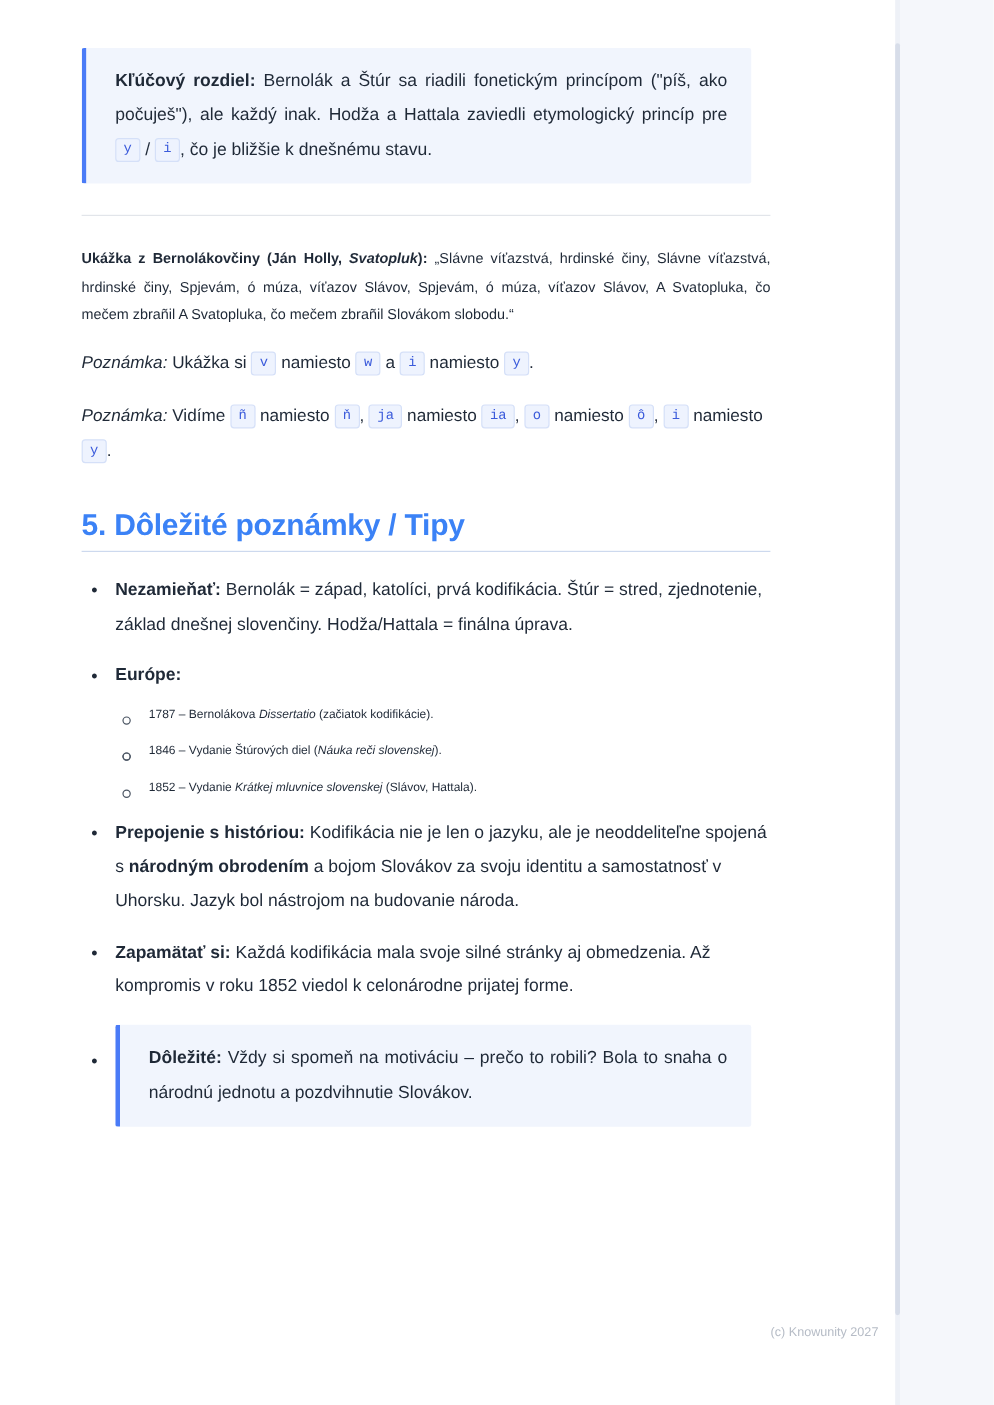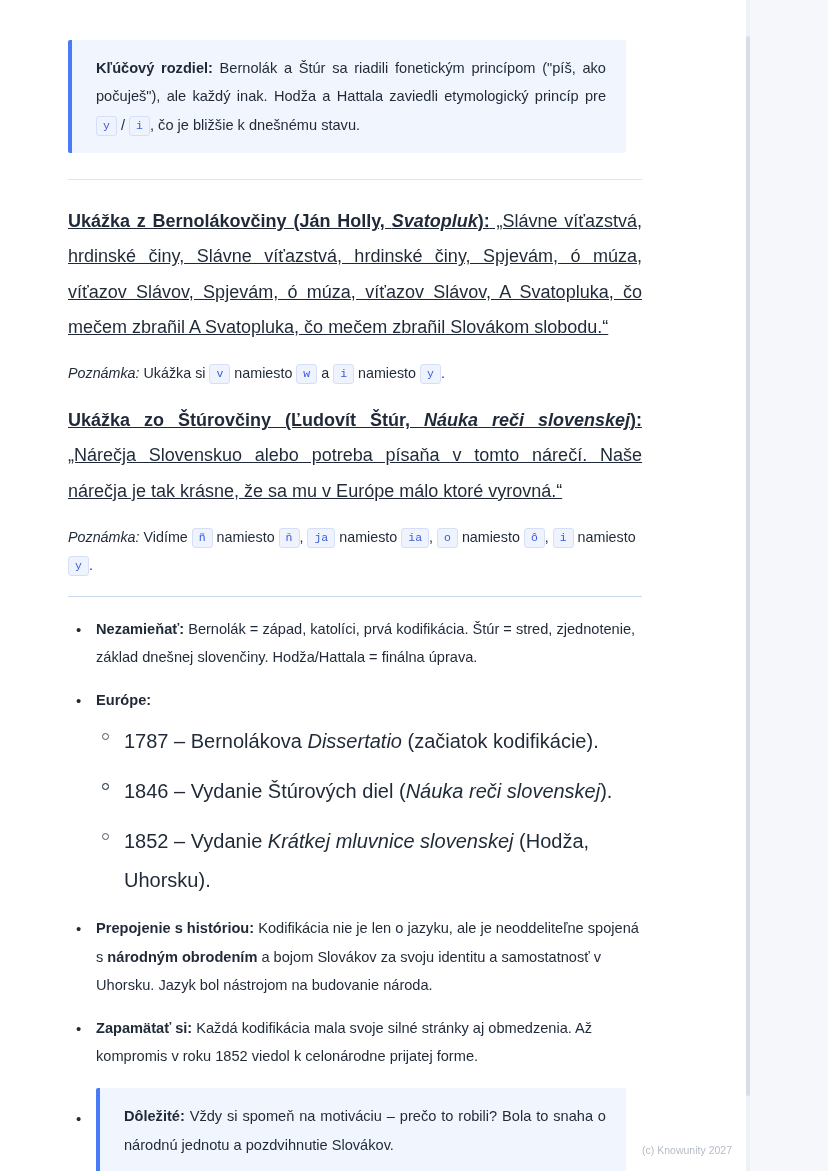--- a/index.html
+++ b/index.html
@@ -83,24 +83,23 @@
   }
 
   hr.sep {
     border: none;
     border-top: 1px solid #e2e5ea;
     margin: 26px 0 24px 0;
   }
 
   p.body {
     margin: 0 0 14px 0;
-    font-size: 18px;
+    font-size: 12px;
     line-height: 1.95;
     text-align: justify;
-    text-decoration: underline;
   }
   p.note {
     margin: 0 0 16px 0;
     font-size: 14.3px;
     line-height: 2.0;
     text-align: left;
   }
 
   h2.section {
     font-size: 25px;
@@ -137,21 +136,21 @@
   }
   ul.sub {
     list-style: none;
     margin: 8px 0 0 0;
     padding: 0;
   }
   ul.sub > li {
     position: relative;
     padding-left: 28px;
     margin-bottom: 11px;
-    font-size: 20px;
+    font-size: 10px;
     line-height: 1.95;
   }
   ul.sub > li > .circ {
     position: absolute;
     left: 6px;
     top: 1px;
     width: 5px;
     height: 5px;
     border: 1px solid #4b5563;
     border-radius: 50%;
@@ -193,28 +192,26 @@
   <hr class="sep">
 
   <p class="body">
     <b>Ukážka z Bernolákovčiny (Ján Holly, </b><b><i>Svatopluk</i></b><b>):</b><span> „Slávne víťazstvá, hrdinské činy, Slávne víťazstvá, hrdinské činy, Spjevám, ó múza, víťazov Slávov, Spjevám, ó múza, víťazov Slávov, A Svatopluka, čo mečem zbrañil A Svatopluka, čo mečem zbrañil Slovákom slobodu.“</span>
   </p>
 
   <p class="note">
     <i>Poznámka:</i><span> Ukážka si </span><code class="kbd">v</code><span> namiesto </span><code class="kbd">w</code><span> a </span><code class="kbd">i</code><span> namiesto </span><code class="kbd">y</code><span>.</span>
   </p>
 
-  <p class="body">
-    <b>Ukážka zo Štúrovčiny (Ľudovít Štúr, </b><b><i>Náuka reči slovenskej</i></b><b>):</b><span> „Nárečja Slovenskuo alebo potreba písaňa v tomto nárečí. Naše nárečja je tak krásne, že sa mu v Európe málo ktoré vyrovná.“</span>
-  </p>
 
   <p class="note">
     <i>Poznámka:</i><span> Vidíme </span><code class="kbd">ñ</code><span> namiesto </span><code class="kbd">ň</code><span>, </span><code class="kbd">ja</code><span> namiesto </span><code class="kbd">ia</code><span>, </span><code class="kbd">o</code><span> namiesto </span><code class="kbd">ô</code><span>, </span><code class="kbd">i</code><span> namiesto </span><code class="kbd">y</code><span>.</span>
   </p>
 
+  <h2 class="section">5. Dôležité poznámky / Tipy</h2>
   <hr class="section-rule">
 
   <ul class="bullets">
 
     <li>
       <span class="dot">•</span>
       <b>Nezamieňať:</b><span> Bernolák = západ, katolíci, prvá kodifikácia. Štúr = stred, zjednotenie, základ dnešnej slovenčiny. Hodža/Hattala = finálna úprava.</span>
     </li>
 
     <li>
@@ -228,21 +225,21 @@
         <li>
           <span class="circ"></span>
           <i></i><span></span>
         </li>
         <li>
           <span class="circ"></span>
           <span>1846 – Vydanie Štúrových diel (</span><i>Náuka reči slovenskej</i><span>).</span>
         </li>
         <li>
           <span class="circ"></span>
-          <span>1852 – Vydanie </span><i>Krátkej mluvnice slovenskej</i><span> (Hodža, Uhorsku).</span>
+          <span>1852 – Vydanie </span><i>Krátkej mluvnice slovenskej</i><span> (Slávov, Hattala).</span>
         </li>
       </ul>
     </li>
 
     <li>
       <span class="dot">•</span>
       <b>Prepojenie s históriou:</b><span> Kodifikácia nie je len o jazyku, ale je neoddeliteľne spojená s </span><b>národným obrodením</b><span> a bojom Slovákov za svoju identitu a samostatnosť v Uhorsku. Jazyk bol nástrojom na budovanie národa.</span>
     </li>
 
     <li>

